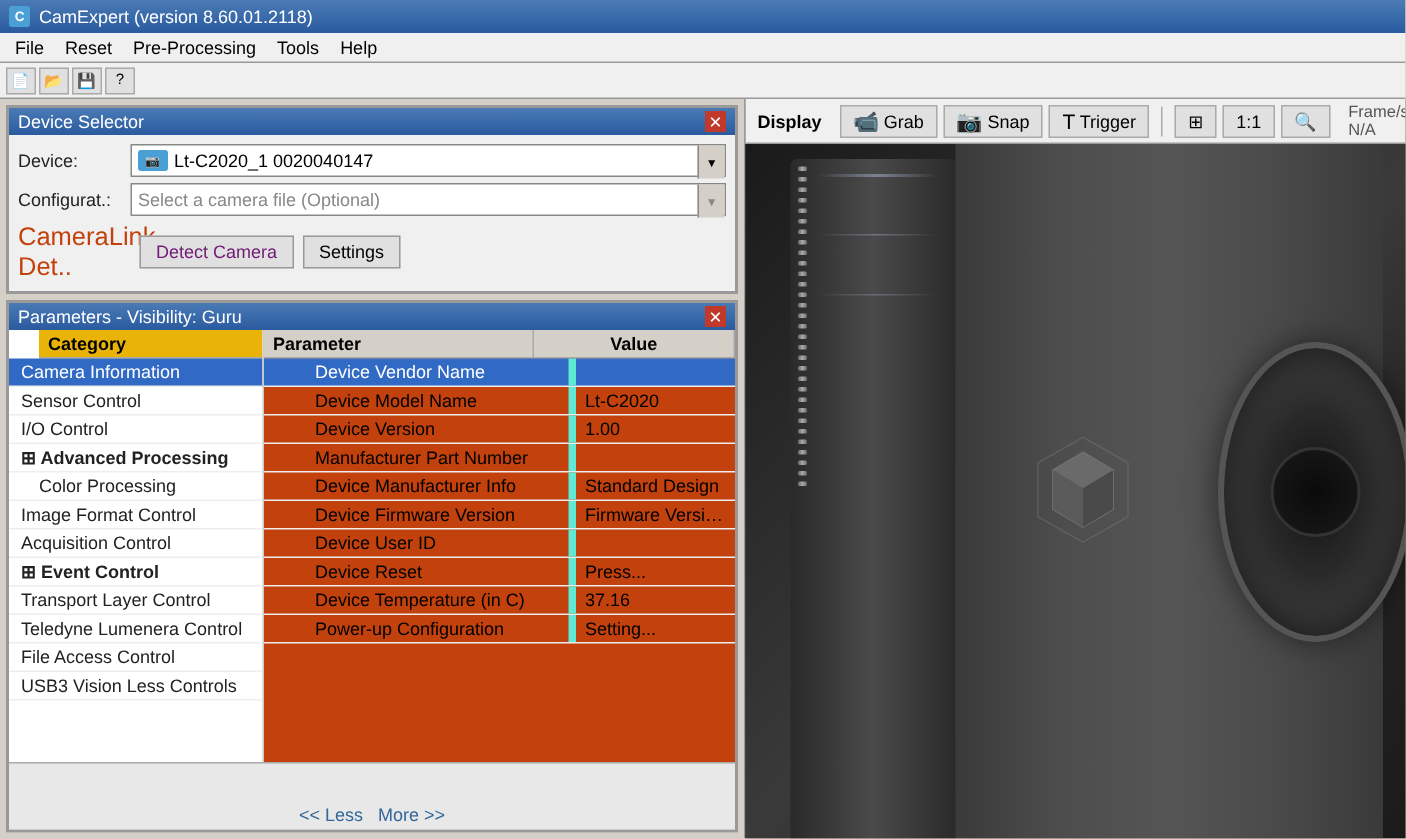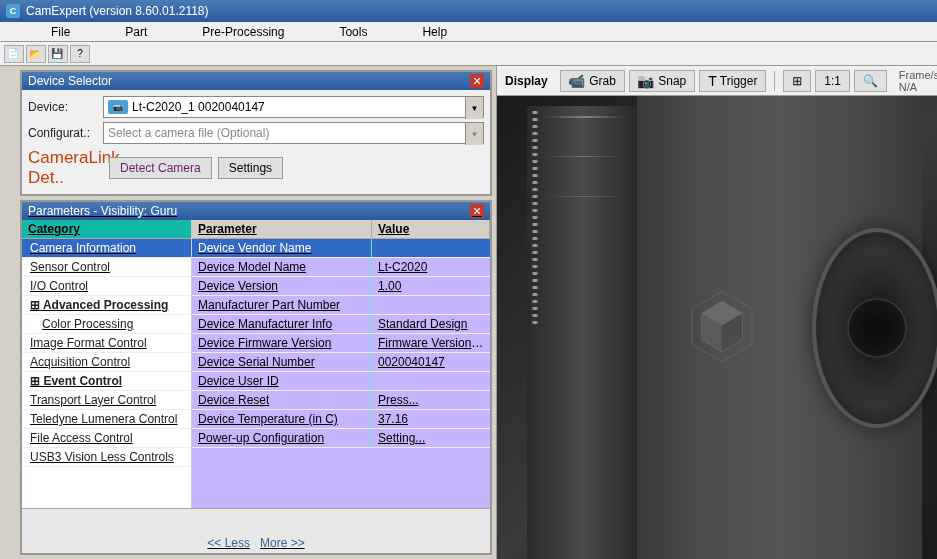--- a/index.html
+++ b/index.html
@@ -43,21 +43,20 @@
       display: flex;
       gap: 2px;
       border-bottom: 1px solid #999;
       height: 20px;
       align-items: center;
     }
     .menu-item {
       padding: 1px 6px;
       cursor: pointer;
       font-size: 12px;
-      margin-left: 41px;
     }
     
     .toolbar {
       background: #f0f0f0;
       padding: 2px 4px;
       display: flex;
       gap: 2px;
       border-bottom: 1px solid #999;
       height: 24px;
       align-items: center;
@@ -79,21 +78,20 @@
       flex: 1;
       overflow: hidden;
     }
     
     .left-panel {
       width: 497px;
       display: flex;
       flex-direction: column;
       background: #d4d0c8;
       border-right: 1px solid #999;
-      padding-left: 16px;
     }
     
     .panel {
       background: #f0f0f0;
       border: 2px solid #999;
       margin: 4px;
     }
     .panel-title-bar {
       background: linear-gradient(to bottom, #4a7bb5, #2a5a9f);
       color: white;
@@ -196,84 +194,84 @@
     }
     
     .params-panel {
       flex: 1;
       background: #f0f0f0;
       border: 2px solid #999;
       margin: 0 4px 4px 4px;
       display: flex;
       flex-direction: column;
       overflow: hidden;
-      text-decoration: underline;
     }
     .params-content {
       display: flex;
       flex: 1;
       overflow: hidden;
     }
     
     .category-list {
       width: 170px;
       border-right: 1px solid #ccc;
       overflow-y: auto;
       background: white;
     }
     .category-header {
-      background: #14b8a6;
+      background: #eab308;
       padding: 2px 6px;
       font-size: 12px;
       font-weight: bold;
       border-bottom: 1px solid #aaa;
+      margin-left: 20px;
     }
     .category-item {
       padding: 2px 8px;
       font-size: 12px;
       cursor: pointer;
       border-bottom: 1px solid #eee;
       color: #222;
     }
     .category-item.selected { background: #316ac5; color: white; }
     .category-item.bold { font-weight: bold; }
     .category-item.indented { padding-left: 20px; }
     
     .params-table-area {
       flex: 1;
       overflow-y: auto;
-      background: #c4b5fd;
+      background: #c2410c;
     }
     .params-table-header {
       background: #d4d0c8;
       display: flex;
       border-bottom: 1px solid #aaa;
     }
     .params-col-header {
       padding: 2px 6px;
       font-size: 12px;
       font-weight: bold;
       border-right: 1px solid #aaa;
     }
     .params-col-header.name { width: 180px; }
-    .params-col-header.value { flex: 1; }
+    .params-col-header.value { flex: 1; text-align: center; }
     .params-row {
       display: flex;
       border-bottom: 1px solid #eee;
       cursor: pointer;
     }
     .params-row.selected { background: #316ac5; color: white; }
     .params-cell {
       padding: 2px 6px;
       font-size: 12px;
       overflow: hidden;
       white-space: nowrap;
       text-overflow: ellipsis;
     }
-    .params-cell.name { width: 180px; border-right: 1px solid #5eead4; }
+    .params-cell.name { width: 180px; border-right: 5px solid #5eead4; margin-left: 28px; }
     .params-cell.value { flex: 1; }
     .params-footer {
       border-top: 1px solid #aaa;
       padding: 3px 6px;
       display: flex;
       gap: 10px;
       justify-content: center;
       background: #e8e8e8;
     }
     .less-more-btn {
@@ -347,21 +345,21 @@
 </head>
 <body>
 
 <div class="title-bar">
   <div class="title-bar-icon">C</div>
   <span>CamExpert (version 8.60.01.2118)</span>
 </div>
 
 <div class="menu-bar">
   <span class="menu-item">File</span>
-  <span class="menu-item">Part</span>
+  <span class="menu-item">Reset</span>
   <span class="menu-item">Pre-Processing</span>
   <span class="menu-item">Tools</span>
   <span class="menu-item">Help</span>
 </div>
 
 <div class="toolbar">
   <div class="toolbar-btn">📄</div>
   <div class="toolbar-btn">📂</div>
   <div class="toolbar-btn">💾</div>
   <div class="toolbar-btn">?</div>
@@ -452,24 +450,20 @@
               <div class="params-cell name">Manufacturer Part Number</div>
               <div class="params-cell value"></div>
             </div>
             <div class="params-row">
               <div class="params-cell name">Device Manufacturer Info</div>
               <div class="params-cell value">Standard Design</div>
             </div>
             <div class="params-row">
               <div class="params-cell name">Device Firmware Version</div>
               <div class="params-cell value">Firmware Version:00417 FPG...</div>
-            </div>
-            <div class="params-row">
-              <div class="params-cell name">Device Serial Number</div>
-              <div class="params-cell value">0020040147</div>
             </div>
             <div class="params-row">
               <div class="params-cell name">Device User ID</div>
               <div class="params-cell value"></div>
             </div>
             <div class="params-row">
               <div class="params-cell name">Device Reset</div>
               <div class="params-cell value">Press...</div>
             </div>
             <div class="params-row">

